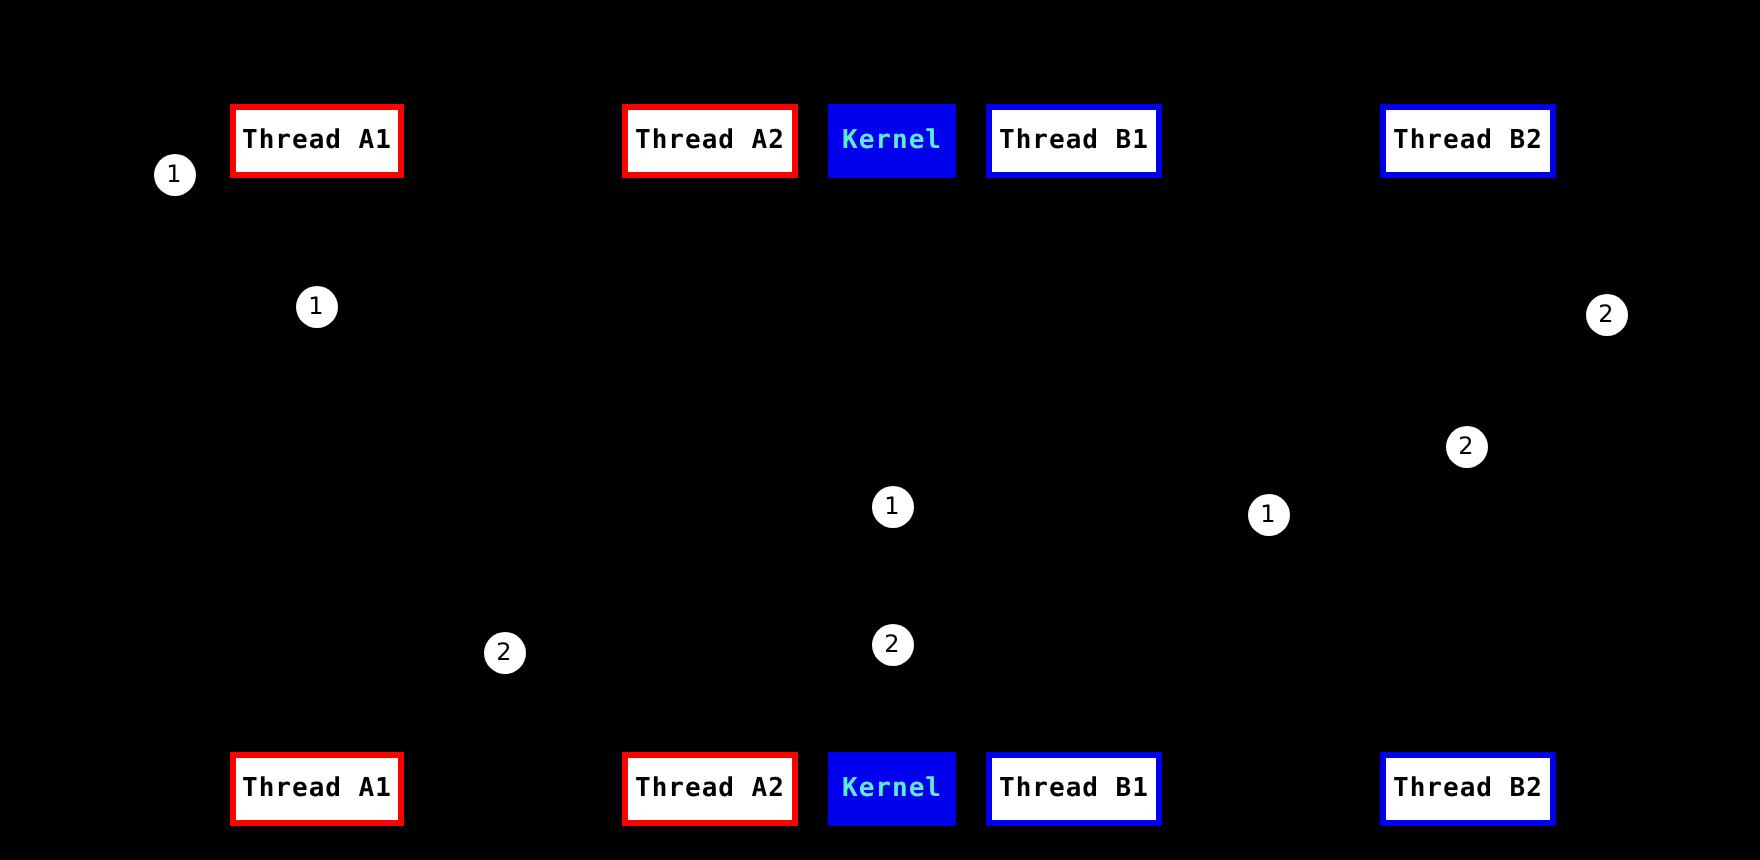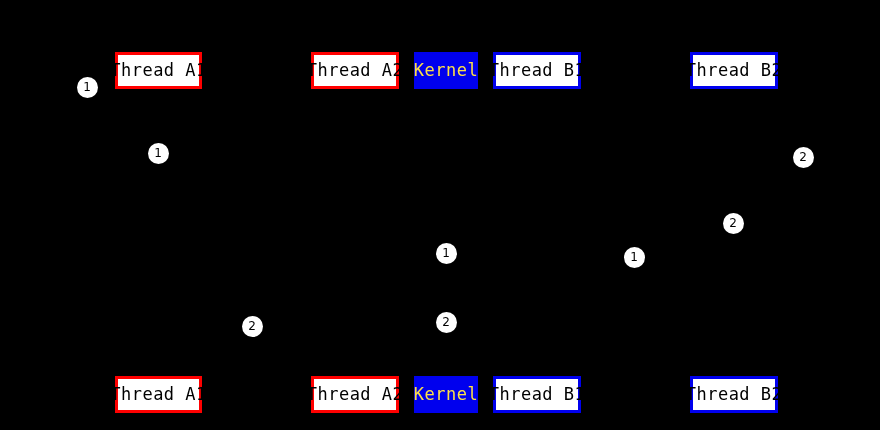--- a/index.html
+++ b/index.html
@@ -27,30 +27,31 @@
   .participant-box {
     position: absolute;
     box-sizing: border-box;
     background: #ffffff;
     border-style: solid;
     border-width: 3px;
     display: flex;
     align-items: center;
     justify-content: center;
     font-family: "DejaVu Sans Mono", "Liberation Mono", monospace;
-    font-size: 17px;
+    font-size: 13px;
     letter-spacing: 0.5px;
     color: #000000;
     white-space: nowrap;
     line-height: 1;
+    font-weight: bold;
   }
   .participant-box.kernel-style {
     background: #0000ee;
     border-color: #0000ee;
-    color: #fde047;
+    color: #5eead4;
   }
   .step-marker {
     position: absolute;
     width: 21px;
     height: 21px;
     border-radius: 50%;
     background: #ffffff;
     color: #000000;
     font-family: "DejaVu Sans", "Liberation Sans", sans-serif;
     font-size: 12px;

